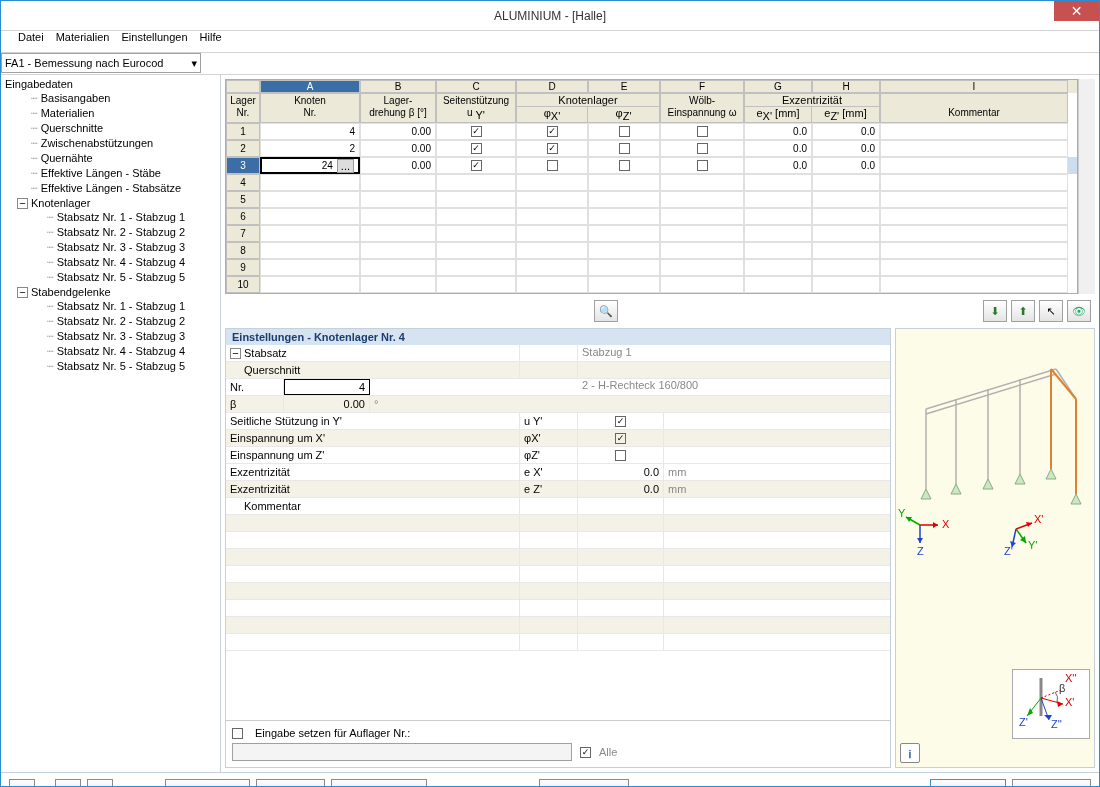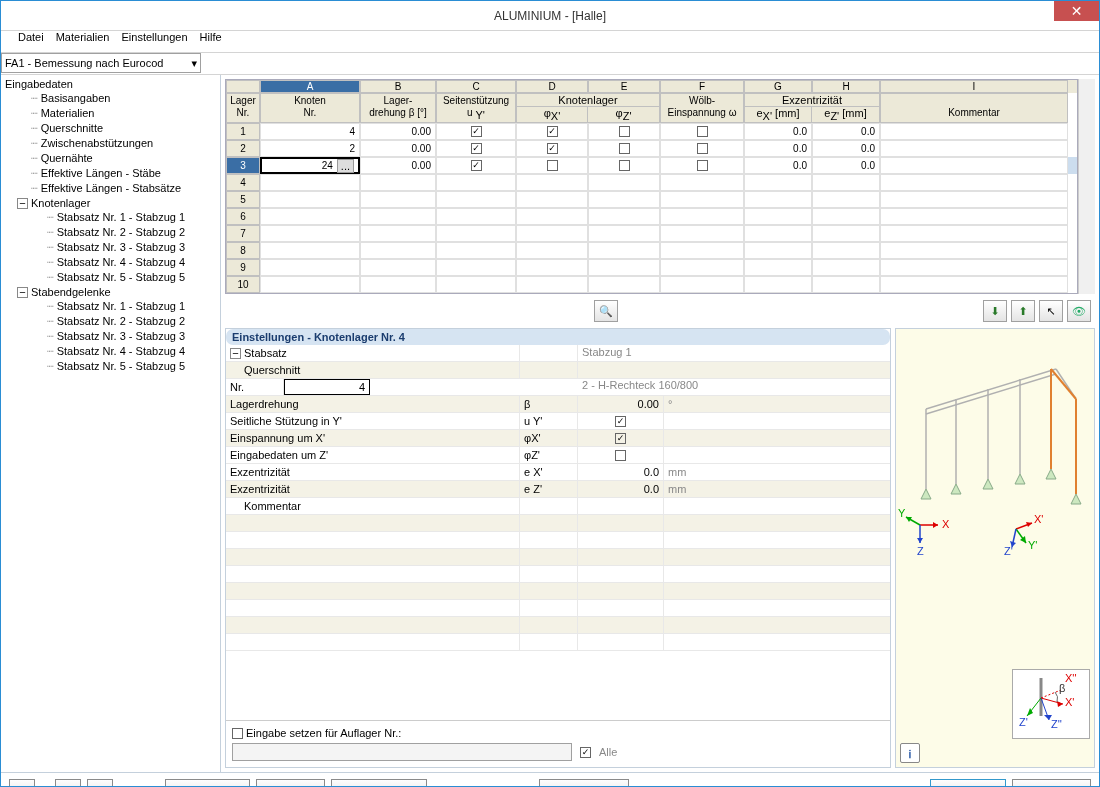--- a/index.html
+++ b/index.html
@@ -34,32 +34,32 @@
 .gcell { border: 1px solid #e0e0e0; text-align: right; padding: 0 4px; font-size: 10px; display:flex;align-items:center;justify-content:flex-end; background:#fff; }
 .gcell.center { justify-content: center; }
 .gcell.active { border: 2px solid #000; background: #fff; }
 .chk { width: 11px; height: 11px; border: 1px solid #666; display: inline-block; position: relative; text-align:center; line-height:9px; font-size:9px; }
 .scrollv { width: 17px; background: #f0f0f0; border-left: 1px solid #ccc; }
 .mid-toolbar { height: 26px; display: flex; align-items: center; justify-content: space-between; padding: 0 4px; }
 .tool-group { display: flex; gap: 4px; }
 .tbtn { width: 24px; height: 22px; border: 1px solid #a0a0a0; background: linear-gradient(#fff,#e4e4e4); display: flex; align-items: center; justify-content: center; cursor: pointer; font-size: 12px; }
 .lower-split { display: flex; gap: 4px; flex: 1; min-height: 0; }
 .detail-panel { flex: 1; display: flex; flex-direction: column; border: 1px solid #c4d0dc; }
-.detail-title { background: #d6e4f2; padding: 2px 6px; color: #1a3c6e; font-weight: bold; border-radius: 7px; }
+.detail-title { background: #d6e4f2; padding: 2px 6px; color: #1a3c6e; font-weight: bold; }
 .detail-grid { flex: 1; overflow-y: auto; background: #fff; }
 .drow { display: flex; height: 17px; border-bottom: 1px solid #e8e8e8; }
 .drow.alt { background: #f4f2e6; }
 .dlabel { width: 294px; padding: 1px 4px; border-right: 1px solid #e8e8e8; display:flex; align-items:center; }
 .dlabel .indent { padding-left: 14px; }
 .dsym { width: 58px; padding: 1px 4px; border-right: 1px solid #e8e8e8; display:flex;align-items:center; }
 .dval { width: 86px; padding: 1px 4px; text-align: right; border-right: 1px solid #e8e8e8; display:flex;align-items:center;justify-content:flex-end; }
 .dunit { flex: 1; padding: 1px 4px; color: #888; display:flex;align-items:center; }
 .dval.active { border: 1px solid #000; }
 .detail-footer { border-top: 1px solid #ccc; padding: 6px; display: flex; flex-direction: column; gap: 4px; }
-.chk-row { display: flex; align-items: center; gap: 3px; }
+.chk-row { display: flex; align-items: center; gap: 12px; }
 .footer-inp { display: flex; gap: 8px; align-items: center; }
 .footer-inp input[type=text] { width: 340px; height: 18px; border: 1px solid #a0a0a0; background: #f4f4f4; }
 .preview-panel { width: 200px; border: 1px solid #c4d0dc; background: #fdfce8; position: relative; display:flex; flex-direction:column; }
 .preview-img { flex:1; position: relative; }
 .axis-inset { position: absolute; right: 4px; bottom: 28px; width: 78px; height: 70px; border: 1px solid #aaa; background: #fff; }
 .info-btn { position: absolute; left: 4px; bottom: 4px; width: 20px; height: 20px; border: 1px solid #888; background: #fff; display:flex;align-items:center;justify-content:center;font-weight:bold;color:#2355a4;cursor:pointer;border-radius:2px; }
 .bottom-bar { height: 34px; border-top: 1px solid #c4d0dc; display: flex; align-items: center; padding: 0 8px; gap: 6px; background:#fff; }
 .btn { height: 22px; padding: 0 12px; border: 1px solid #8a8a8a; background: linear-gradient(#fdfdfd,#e2e2e2); cursor: pointer; display: flex; align-items: center; justify-content:center; }
 .btn.icon { width: 26px; padding: 0; }
 .spacer { flex: 1; }
@@ -338,21 +338,20 @@
               </div>
               <div class="dsym"></div>
               <div style="flex: 1 1 0%; padding: 17px 4px; color: rgb(136, 136, 136);">2 - H-Rechteck 160/800</div>
             </div>
             <div class="drow">
               <div class="dsym">Nr.</div>
               <div class="dval active">4</div>
               <div class="dunit"></div>
             </div>
             <div class="drow alt">
-              <div class="dlabel">Lagerdrehung</div>
               <div class="dsym">β</div>
               <div class="dval">0.00</div>
               <div class="dunit">°</div>
             </div>
             <div class="drow">
               <div class="dlabel">Seitliche Stützung in Y'</div>
               <div class="dsym">u Y'</div>
               <div class="dval" style="justify-content: center;">
                 <span class="chk">✓</span>
               </div>
@@ -360,21 +359,21 @@
             </div>
             <div class="drow alt">
               <div class="dlabel">Einspannung um X'</div>
               <div class="dsym">φX'</div>
               <div class="dval" style="justify-content: center;">
                 <span class="chk">✓</span>
               </div>
               <div class="dunit"></div>
             </div>
             <div class="drow">
-              <div class="dlabel">Eingabedaten um Z'</div>
+              <div class="dlabel">Einspannung um Z'</div>
               <div class="dsym">φZ'</div>
               <div class="dval" style="justify-content: center;">
                 <span class="chk"></span>
               </div>
               <div class="dunit"></div>
             </div>
             <div class="drow">
               <div class="dlabel">Exzentrizität</div>
               <div class="dsym">e X'</div>
               <div class="dval">0.0</div>

